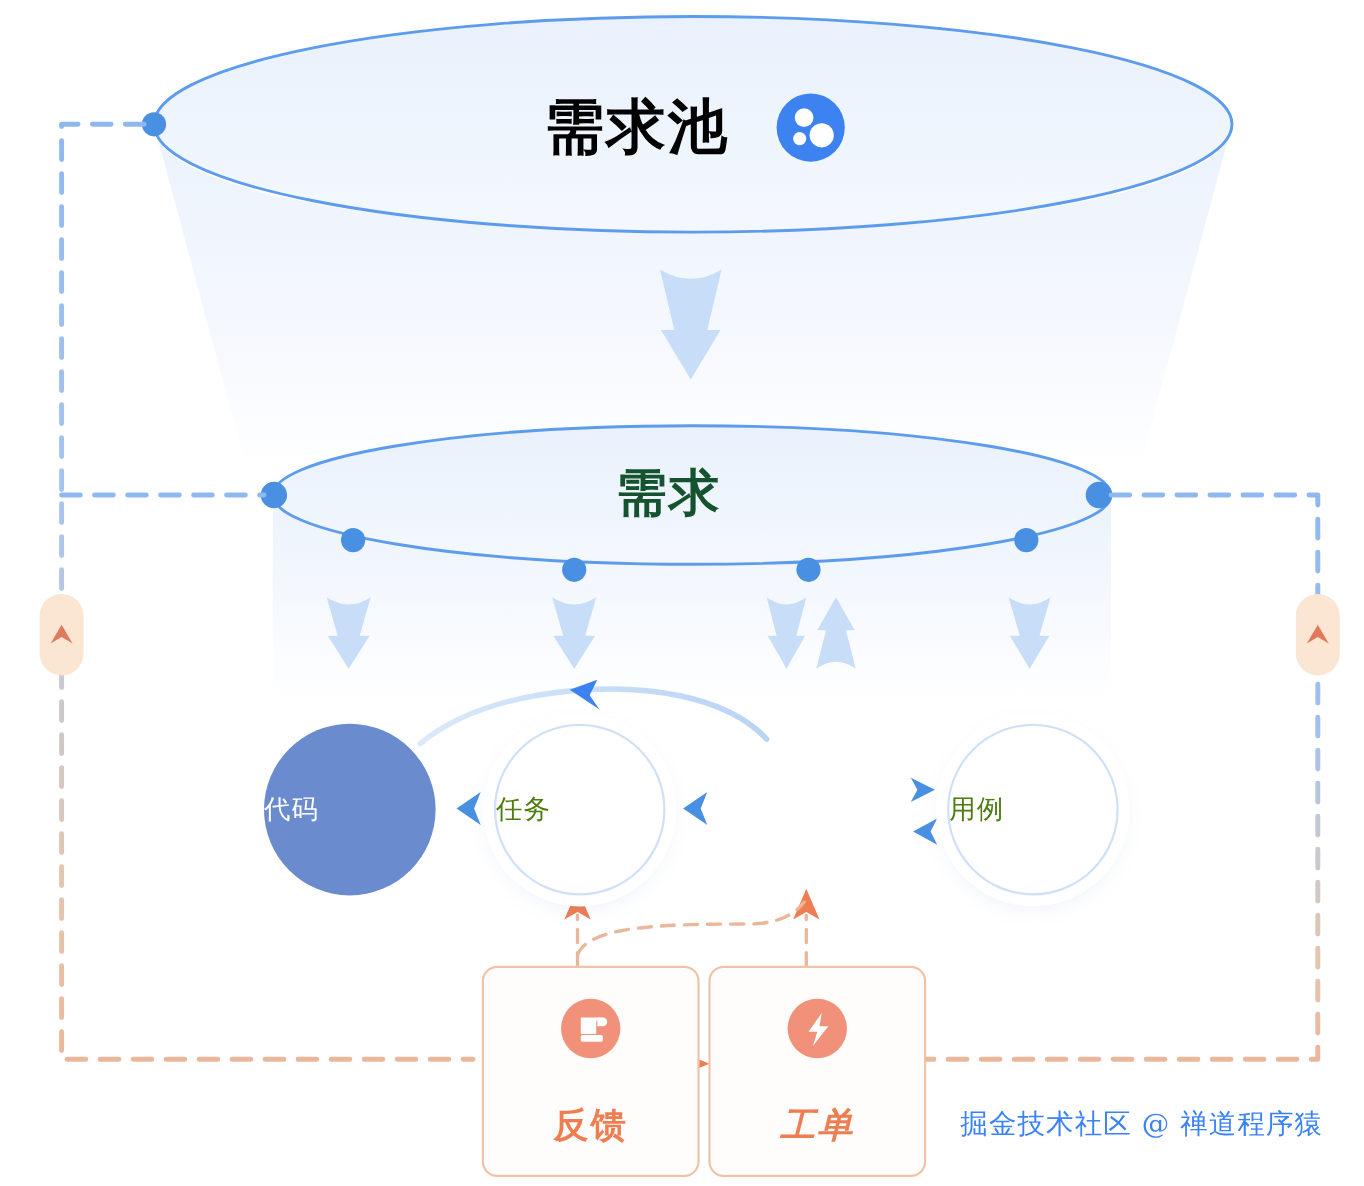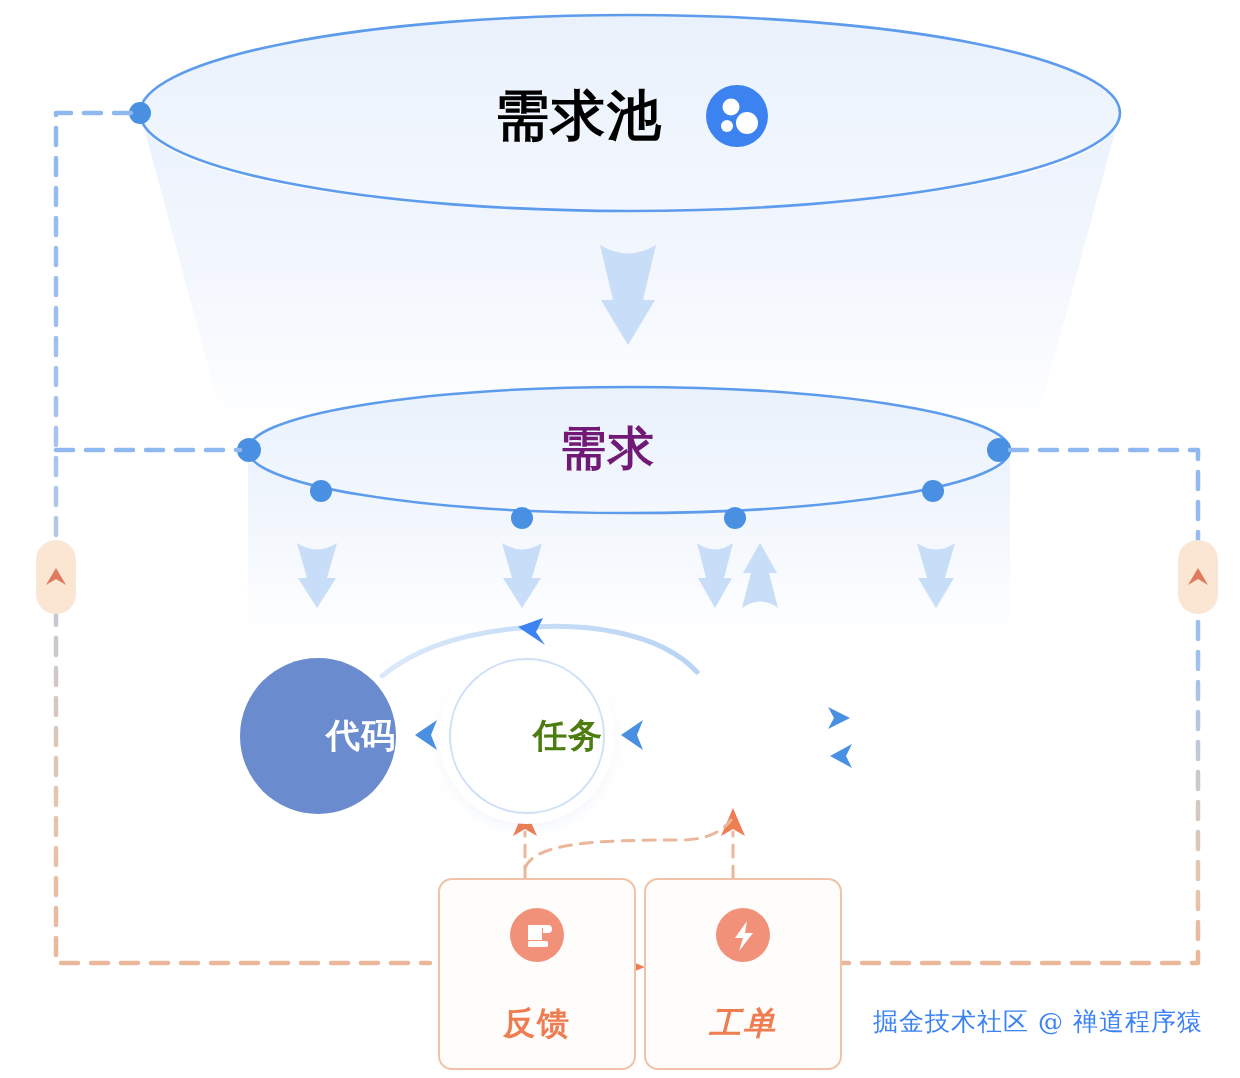--- a/index.html
+++ b/index.html
@@ -39,32 +39,32 @@
     font-weight: 700;
     color: #000000;
     letter-spacing: 2px;
     text-align: right;
   }
   .req-title {
     left: 560px;
     top: 418px;
     font-size: 46px;
     font-weight: 700;
-    color: #701a75;
+    color: #14532d;
     letter-spacing: 2px;
     text-align: right;
   }
   .node-label {
     position: absolute;
     width: 100%;
-    text-align: right;
+    text-align: left;
     top: 50%;
     transform: translateY(-50%);
-    font-size: 34px;
-    font-weight: 700;
+    font-size: 24px;
+    font-weight: 400;
     letter-spacing: 1px;
   }
   .circle-node {
     position: absolute;
     width: 156px;
     height: 156px;
     border-radius: 50%;
     box-sizing: border-box;
   }
   .circle-solid {
@@ -275,20 +275,23 @@
 
   <div class="circle-node circle-solid" style="left:240px; top:658px;">
     <div class="node-label">代码</div>
   </div>
 
   <div class="circle-node circle-outline" style="left:449px; top:658px;">
     <div class="node-label">任务</div>
   </div>
 
 
+  <div class="circle-node circle-outline" style="left:861px; top:658px;">
+    <div class="node-label">用例</div>
+  </div>
 
   <div class="box-node" style="left:438px; top:878px;">
     <div class="box-icon">
       <svg width="54" height="54" viewBox="0 0 54 54">
         <path d="M18 17 h18 a5 5 0 0 1 0 0 v3 h-4 v12 h-14 z" fill="#ffffff"></path>
         <rect x="18" y="33" width="20" height="6" rx="1.5" fill="#ffffff"></rect>
         <path d="M33 17 h5 a4 4 0 0 1 0 8 h-5 z" fill="#ffffff"></path>
       </svg>
     </div>
     <div class="box-label">反馈</div>

